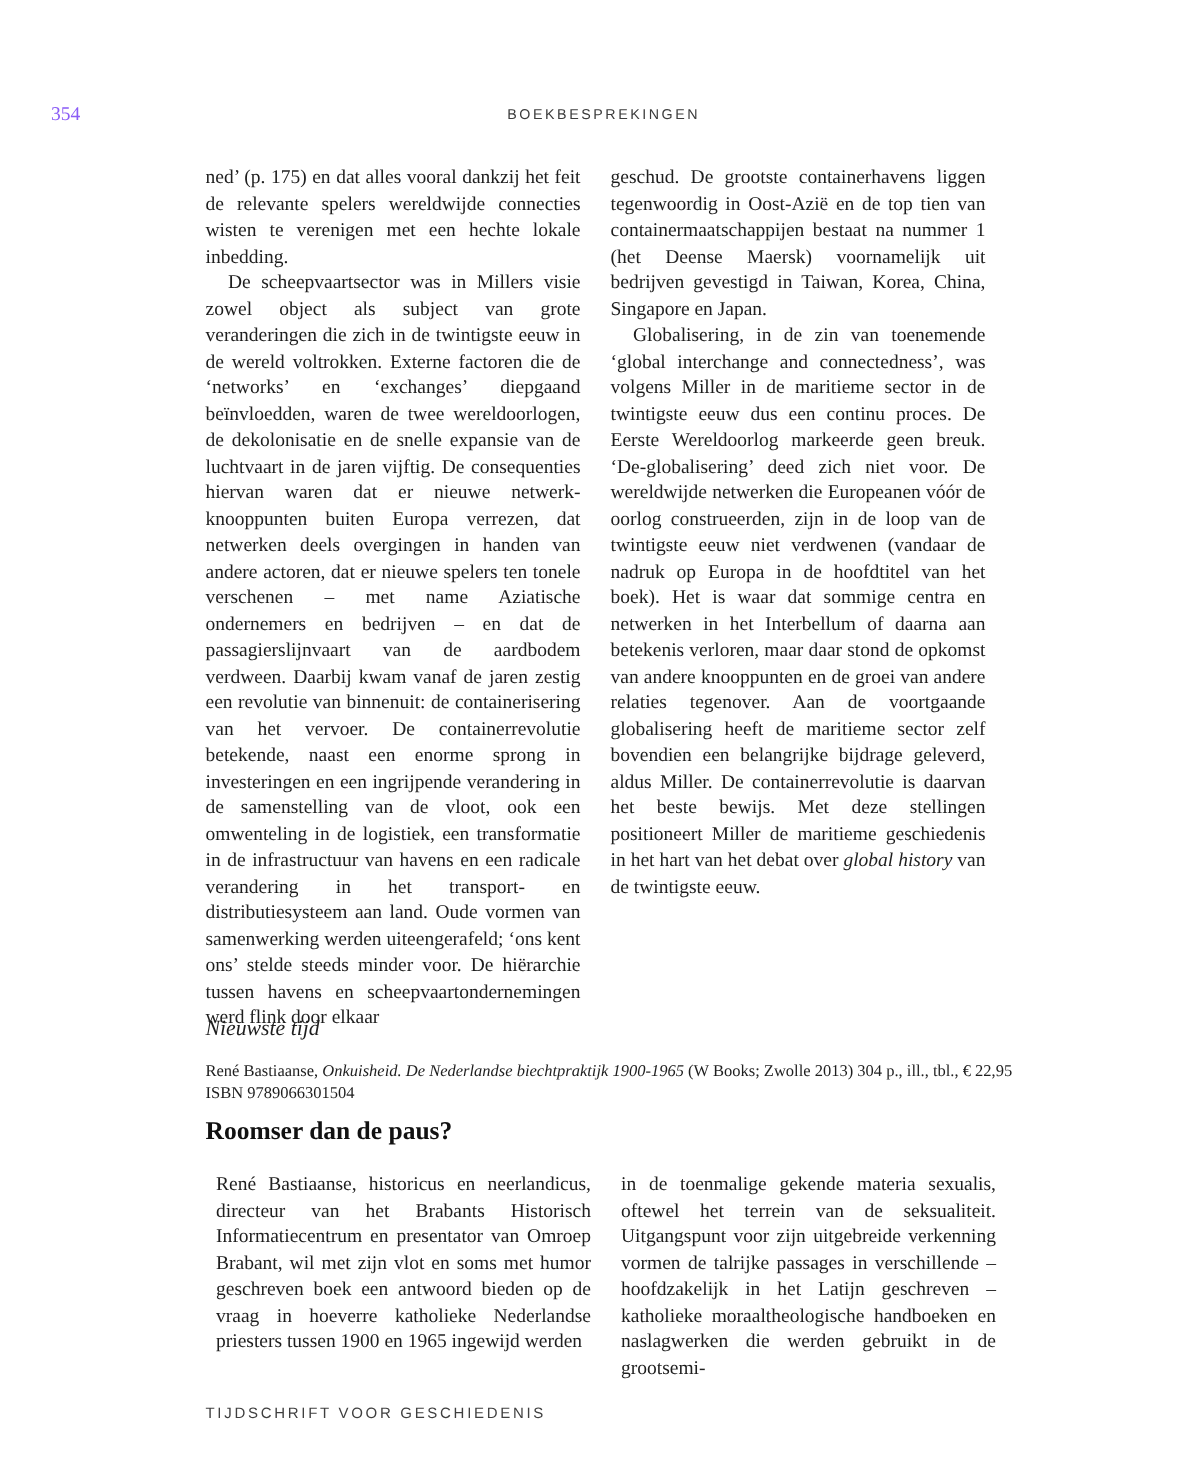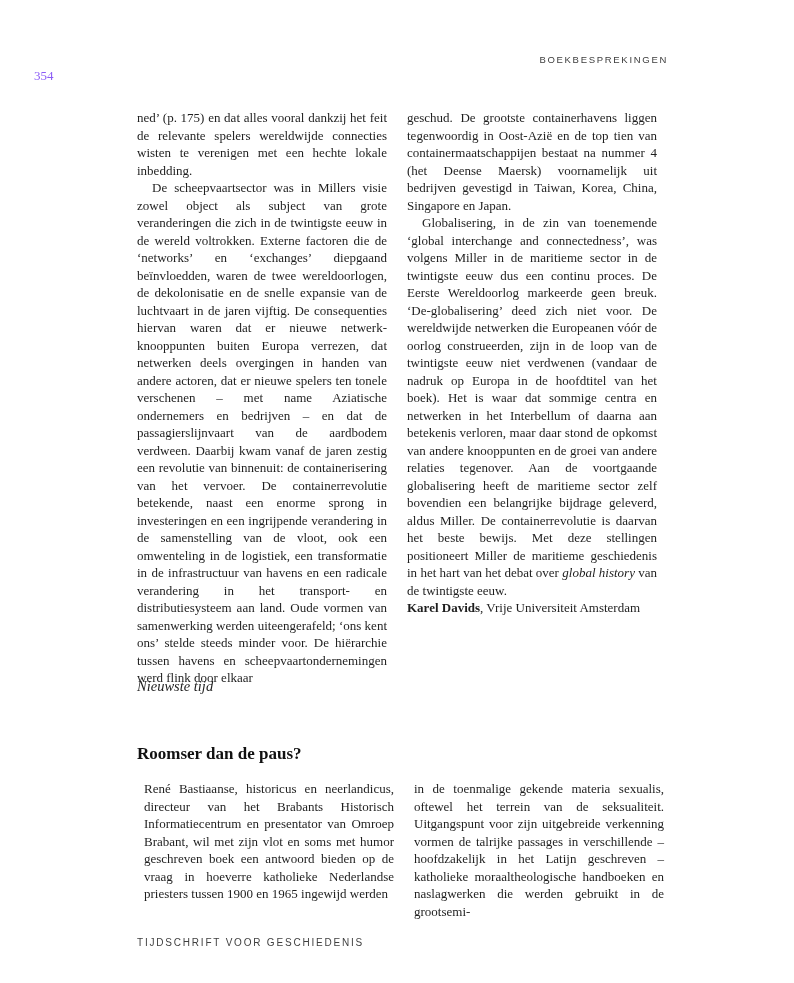--- a/index.html
+++ b/index.html
@@ -10,22 +10,22 @@
     font-family:"Liberation Serif", serif;
     color:#1e1e1e;
     overflow:hidden;
   }
   
   .pagenum{
     position:absolute;left:34px;top:68px;
     font-size:13px;color:#8b5cf6;
   }
   .runhead{
-    position:absolute;left:137px;top:54px;width:531px;
-    text-align:right;
+    position:absolute;left:137px;top:71px;width:531px;
+    text-align:center;
     font-family:"Liberation Sans", sans-serif;
     font-size:9.5px;letter-spacing:1.7px;color:#3c3c3c;
   }
   .runfoot{
     position:absolute;left:137px;top:937px;
     font-family:"Liberation Sans", sans-serif;
     font-size:10px;letter-spacing:1.8px;color:#3f3f3f;
   }
   
   .cols{
@@ -67,28 +67,31 @@
 
   <div class="pagenum">354</div>
   <div class="runhead">BOEKBESPREKINGEN</div>
 
   <div class="cols" id="review1">
     <div class="col">
       <p>ned’ (p. 175) en dat alles vooral dankzij het feit de relevante spelers wereldwijde connecties wisten te verenigen met een hechte lokale inbedding.</p>
       <p class="indent">De scheepvaartsector was in Millers visie zowel object als subject van grote veranderingen die zich in de twintigste eeuw in de wereld voltrokken. Externe factoren die de ‘networks’ en ‘exchanges’ diepgaand beïnvloedden, waren de twee wereldoorlogen, de dekolonisatie en de snelle expansie van de luchtvaart in de jaren vijftig. De consequenties hiervan waren dat er nieuwe netwerk-knooppunten buiten Europa verrezen, dat netwerken deels overgingen in handen van andere actoren, dat er nieuwe spelers ten tonele verschenen – met name Aziatische ondernemers en bedrijven – en dat de passagierslijnvaart van de aardbodem verdween. Daarbij kwam vanaf de jaren zestig een revolutie van binnenuit: de containerisering van het vervoer. De containerrevolutie betekende, naast een enorme sprong in investeringen en een ingrijpende verandering in de samenstelling van de vloot, ook een omwenteling in de logistiek, een transformatie in de infrastructuur van havens en een radicale verandering in het transport- en distributiesysteem aan land. Oude vormen van samenwerking werden uiteengerafeld; ‘ons kent ons’ stelde steeds minder voor. De hiërarchie tussen havens en scheepvaartondernemingen werd flink door elkaar</p>
     </div>
     <div class="col">
-      <p>geschud. De grootste containerhavens liggen tegenwoordig in Oost-Azië en de top tien van containermaatschappijen bestaat na nummer 4 (het Deense Maersk) voornamelijk uit bedrijven gevestigd in Taiwan, Korea, China, Singapore en Japan.</p>
+      <p>geschud. De grootste containerhavens liggen tegenwoordig in Oost-Azië en de top tien van containermaatschappijen bestaat na nummer 1 (het Deense Maersk) voornamelijk uit bedrijven gevestigd in Taiwan, Korea, China, Singapore en Japan.</p>
       <p class="indent"><span>Globalisering, in de zin van toenemende ‘global interchange and connectedness’, was volgens Miller in de maritieme sector in de twintigste eeuw dus een continu proces. De Eerste Wereldoorlog markeerde geen breuk. ‘De-globalisering’ deed zich niet voor. De wereldwijde netwerken die Europeanen vóór de oorlog construeerden, zijn in de loop van de twintigste eeuw niet verdwenen (vandaar de nadruk op Europa in de hoofdtitel van het boek). Het is waar dat sommige centra en netwerken in het Interbellum of daarna aan betekenis verloren, maar daar stond de opkomst van andere knooppunten en de groei van andere relaties tegenover. Aan de voortgaande globalisering heeft de maritieme sector zelf bovendien een belangrijke bijdrage geleverd, aldus Miller. De containerrevolutie is daarvan het beste bewijs. Met deze stellingen positioneert Miller de maritieme geschiedenis in het hart van het debat over </span><span class="ital">global history</span><span> van de twintigste eeuw.</span></p>
-      <p class="signature"><span class="name">Karel Davids</span><span>, Vrije Universiteit Amsterdam</span></p>
     </div>
   </div>
 
   <div class="section-heading">Nieuwste tijd</div>
 
+  <div class="bibline">
+    <span>René Bastiaanse, </span><span class="ital">Onkuisheid. De Nederlandse biechtpraktijk 1900-1965</span><span> (W Books; Zwolle 2013) 304 p., ill., tbl., € 22,95</span><br>
+    <span>ISBN 9789066301504</span>
+  </div>
 
   <div class="review-title">Roomser dan de paus?</div>
 
   <div class="cols" id="review2">
     <div class="col">
       <p>René Bastiaanse, historicus en neerlandicus, directeur van het Brabants Historisch Informatiecentrum en presentator van Omroep Brabant, wil met zijn vlot en soms met humor geschreven boek een antwoord bieden op de vraag in hoeverre katholieke Nederlandse priesters tussen 1900 en 1965 ingewijd werden</p>
     </div>
     <div class="col">
       <p>in de toenmalige gekende materia sexualis, oftewel het terrein van de seksualiteit. Uitgangspunt voor zijn uitgebreide verkenning vormen de talrijke passages in verschillende – hoofdzakelijk in het Latijn geschreven – katholieke moraaltheologische handboeken en naslagwerken die werden gebruikt in de grootsemi-</p>
     </div>

